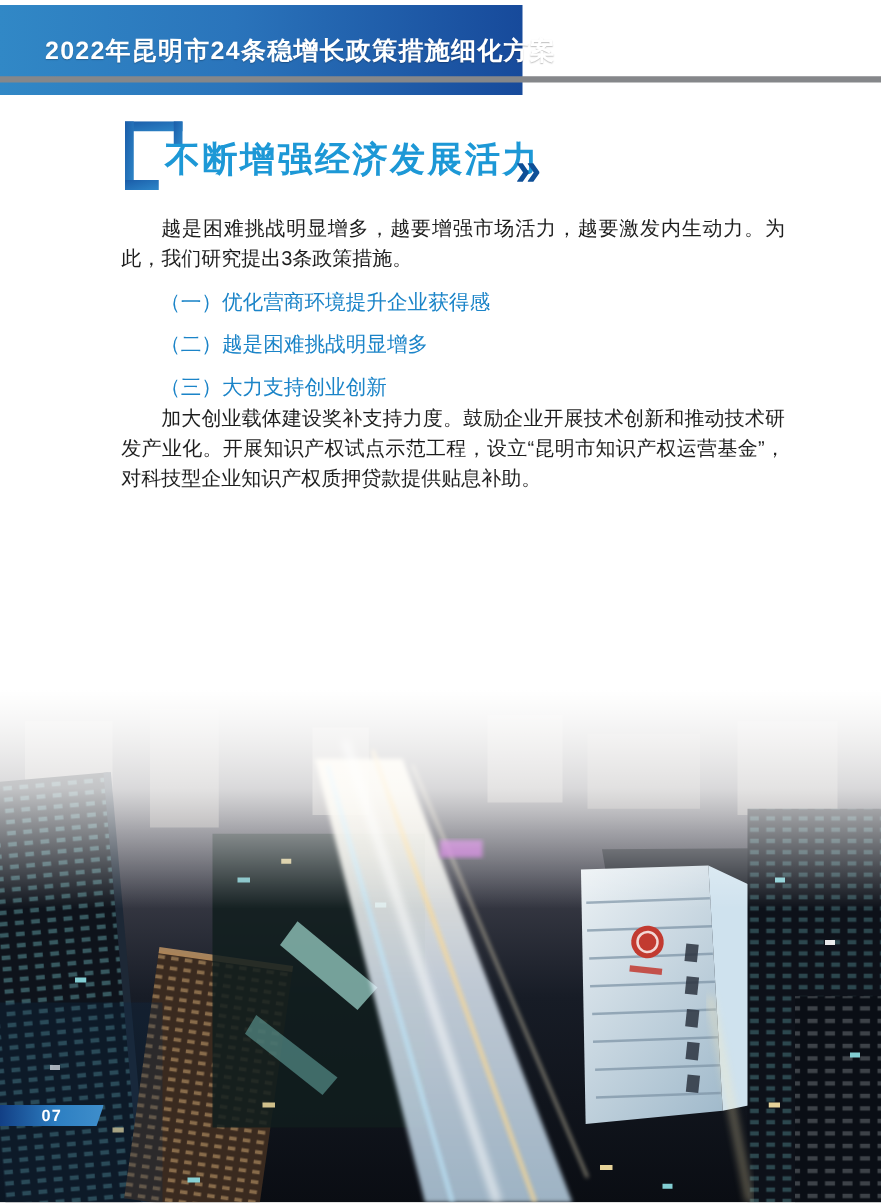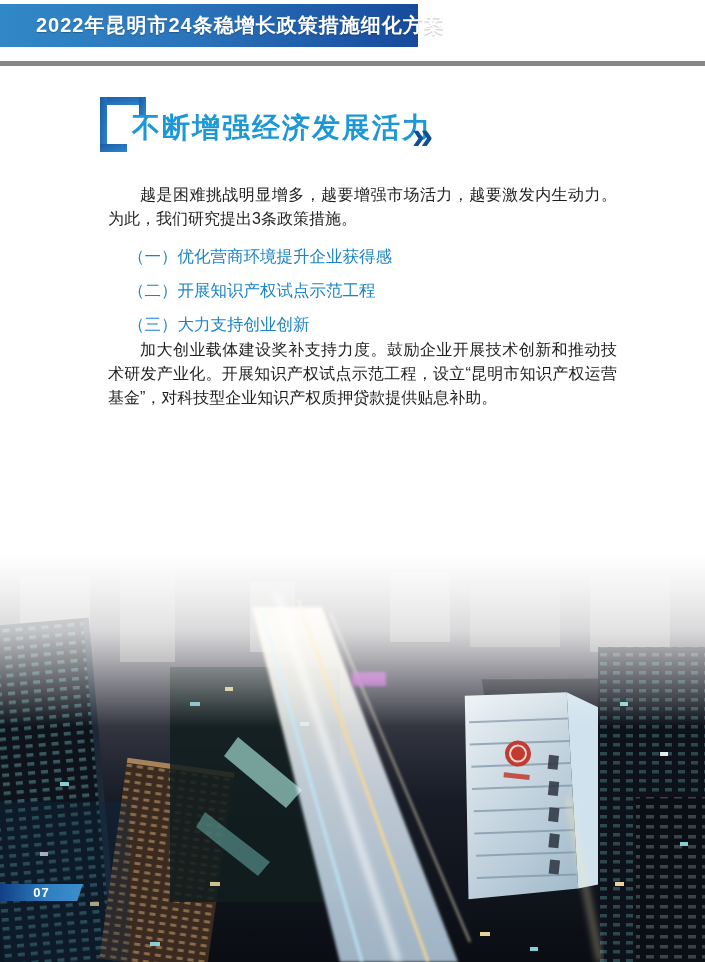--- a/index.html
+++ b/index.html
@@ -3,21 +3,21 @@
 <meta charset="utf-8">
 <style>
   * { margin:0; padding:0; box-sizing:border-box; }
   html,body { background:#e8e8e8; }
   .page {
     position:relative; width:705px; height:962px; background:#ffffff;
     overflow:hidden; font-family:"Liberation Sans","DejaVu Sans",sans-serif;
   }
   
   .header-bar {
-    position:absolute; left:0; top:4px; width:418px; height:43px;
+    position:absolute; left:0; top:4px; width:418px; height:72px;
     background:linear-gradient(90deg,#3188c6 0%,#2a74bb 45%,#174a9b 100%);
     display:flex; align-items:center; padding-left:36px;
   }
   .header-bar span {
     color:#ffffff; font-size:20px; font-weight:bold; letter-spacing:1px;
     white-space:nowrap; text-shadow:0 1px 1px rgba(0,0,0,.25);
   }
   .header-rule {
     position:absolute; left:0; top:61px; width:705px; height:5px;
     background:#85878a;
@@ -33,21 +33,21 @@
   }
   .chev {
     position:absolute; left:312px; top:22px;
     font-size:38px; font-weight:bold; color:#0e4f97; line-height:1;
   }
   
   .content {
     position:absolute; left:95px; top:170px; width:535px;
     font-size:16px; line-height:24px; color:#1e1e1e; text-align:justify;
   }
-  .content p { text-indent:2em; margin:13px; }
+  .content p { text-indent:2em; margin:2px; }
   .content h2 {
     font-size:16.5px; font-weight:normal; color:#1b84c8;
     text-indent:2em; margin:10px 0 2px 0; line-height:24px;
   }
   .content p.sp { margin-top:2px; }
   
   .photo {
     position:absolute; left:0; top:552px; width:705px; height:410px;
   }
   .photo svg { display:block; }
@@ -85,21 +85,21 @@
       <rect x="0" y="0" width="7" height="55" fill="url(#brk)"></rect>
       <rect x="0" y="47" width="27" height="8" fill="url(#brk)"></rect>
     </svg>
     <div class="page-title">不断增强经济发展活力</div>
     <span class="chev">»</span>
   </div>
 
   <div class="content">
     <p>越是困难挑战明显增多，越要增强市场活力，越要激发内生动力。为此，我们研究提出3条政策措施。</p>
     <h2>（一）优化营商环境提升企业获得感</h2>
-    <h2>（二）开展知识产权试点示范工程</h2>
+    <h2>（二）越是困难挑战明显增多</h2>
     <h2>（三）大力支持创业创新</h2>
     <p class="sp">加大创业载体建设奖补支持力度。鼓励企业开展技术创新和推动技术研发产业化。开展知识产权试点示范工程，设立“昆明市知识产权运营基金”，对科技型企业知识产权质押贷款提供贴息补助。</p>
   </div>
 
   <div class="photo">
     <svg width="705" height="410" viewBox="0 0 705 410" preserveAspectRatio="none">
       <defs>
         <linearGradient id="bgGrad" x1="0" y1="0" x2="0" y2="1">
           <stop offset="0" stop-color="#a8a49f"></stop>
           <stop offset="0.28" stop-color="#4a4a55"></stop>

